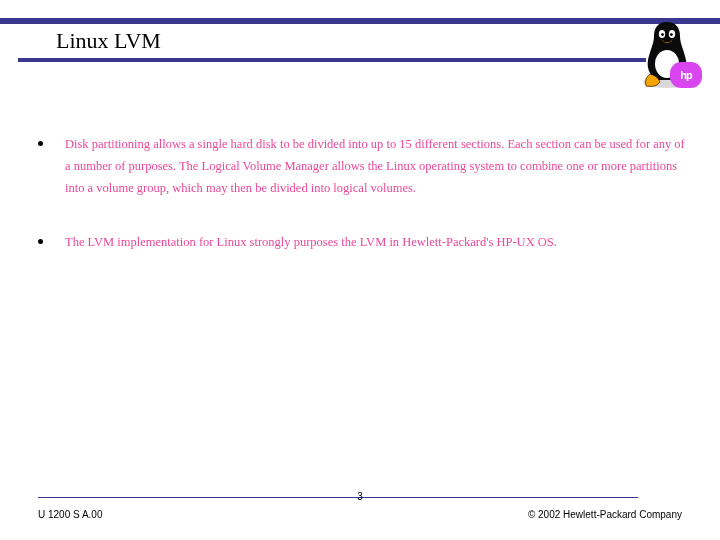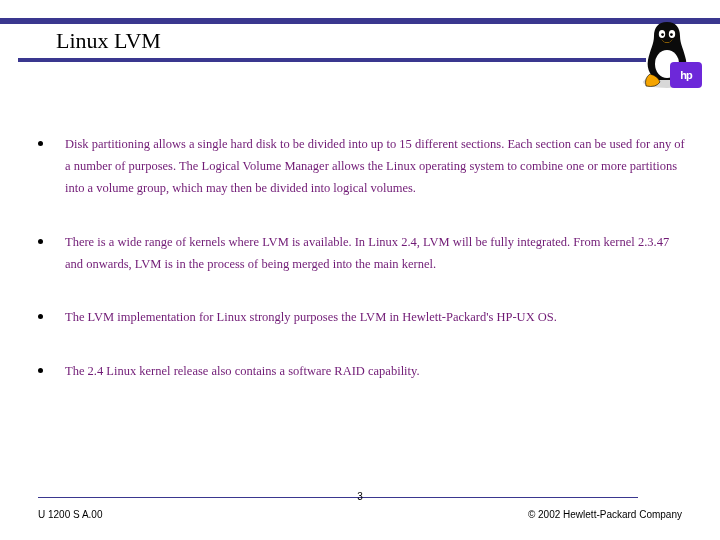--- a/index.html
+++ b/index.html
@@ -2,25 +2,25 @@
 <html><head>
 <meta charset="utf-8">
 <style>
   * { box-sizing: border-box; margin: 0; padding: 0; }
   html, body { width: 720px; height: 540px; background: #fff; font-family: Georgia, 'Times New Roman', serif; }
   .slide { position: relative; width: 720px; height: 540px; }
   .topbar { position: absolute; left: 0; top: 18px; width: 720px; height: 6px; background: #3a378f; }
   .title { position: absolute; left: 56px; top: 28px; font-size: 22px; color: #000; font-family: Georgia, serif; }
   .titlerule { position: absolute; left: 18px; top: 58px; width: 628px; height: 4px; background: #3a378f; }
   .tux { position: absolute; right: 20px; top: 16px; width: 66px; height: 76px; }
-  .hp { position: absolute; right: 18px; top: 62px; width: 32px; height: 26px; background: #6d28d9; color: #fff; font: 700 11px Arial, sans-serif; display: flex; align-items: center; justify-content: center; letter-spacing: -1px; border-radius: 4px; }
+  .hp { position: absolute; right: 18px; top: 62px; width: 32px; height: 26px; background: #d946ef; color: #fff; font: 700 11px Arial, sans-serif; display: flex; align-items: center; justify-content: center; letter-spacing: -1px; border-radius: 11px; }
   .content { position: absolute; left: 38px; top: 134px; width: 650px; }
   .item { display: flex; align-items: flex-start; margin-bottom: 32px; }
   .bullet { width: 5px; height: 5px; background: #000; border-radius: 50%; margin-top: 7px; margin-right: 22px; flex: 0 0 5px; }
-  .text { font-size: 12.5px; line-height: 1.75; color: #701a75; font-family: Georgia, 'Times New Roman', serif; }
+  .text { font-size: 12.5px; line-height: 1.75; color: #ec4899; font-family: Georgia, 'Times New Roman', serif; }
   .footrule { position: absolute; left: 38px; bottom: 42px; width: 600px; height: 1px; background: #3a378f; }
   .f-left { position: absolute; left: 38px; bottom: 20px; font: 10px Arial, sans-serif; color: #000; }
   .f-center { position: absolute; left: 0; bottom: 38px; width: 720px; text-align: center; font: 10px Arial, sans-serif; color: #000; }
   .f-right { position: absolute; right: 38px; bottom: 20px; font: 10px Arial, sans-serif; color: #000; margin-top: 48px; }
 </style>
 </head>
 <body>
 
 <div class="slide">
   <div class="topbar"></div>
@@ -43,29 +43,21 @@
   </div>
   <div class="hp">hp</div>
 
   <div class="content">
     <div class="item">
       <div class="bullet"></div>
       <div class="text">Disk partitioning allows a single hard disk to be divided into up to 15 different sections.  Each section can be used for any of a number of purposes. The Logical Volume Manager allows the Linux operating system to combine one or more partitions into a volume group, which may then be divided into logical volumes.</div>
     </div>
     <div class="item">
       <div class="bullet"></div>
-      <div class="text">There is a wide range of kernels where LVM is available. In Linux 2.4, LVM will be fully integrated. From kernel 2.3.47 and onwards, LVM is in the process of being merged into the main kernel.</div>
-    </div>
-    <div class="item">
-      <div class="bullet"></div>
       <div class="text">The LVM implementation for Linux strongly purposes the LVM in Hewlett-Packard's HP-UX OS.</div>
-    </div>
-    <div class="item">
-      <div class="bullet"></div>
-      <div class="text">The 2.4 Linux kernel release also contains a software RAID capability.</div>
     </div>
   </div>
 
   <div class="footrule"></div>
   <div class="f-left">U 1200 S A.00</div>
   <div class="f-center">3</div>
   <div class="f-right">© 2002 Hewlett-Packard Company</div>
 </div>
 
 </body></html>

